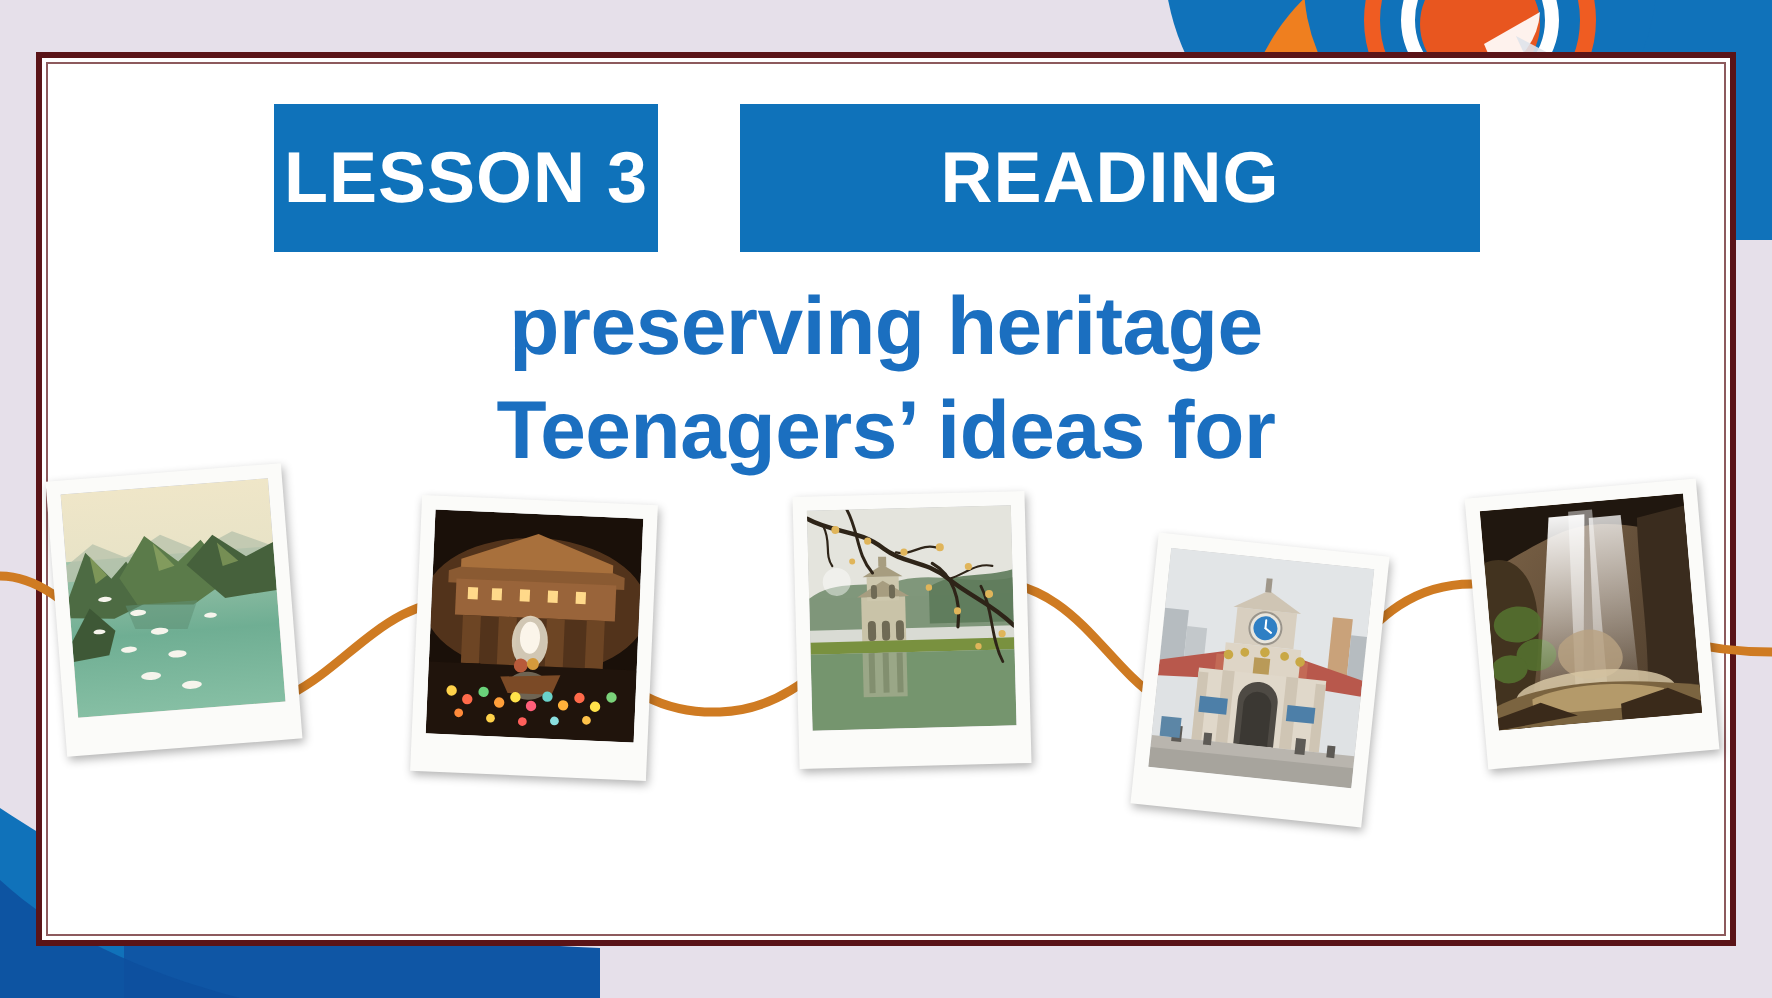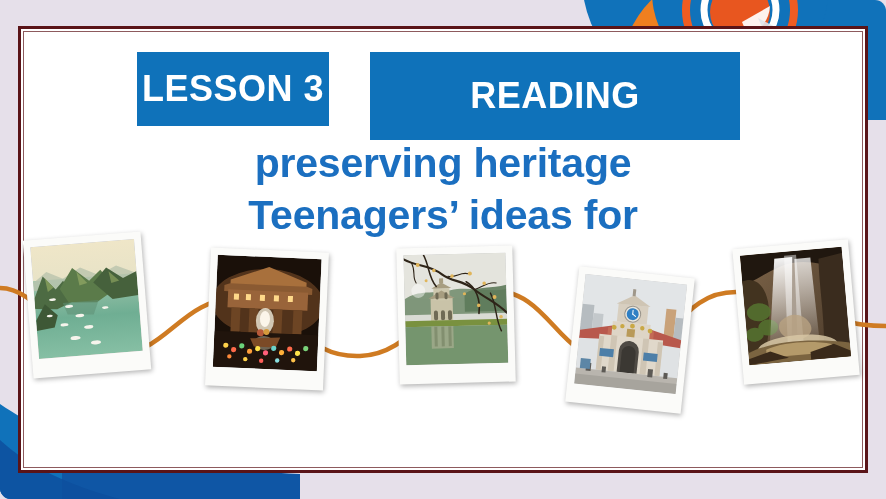--- a/index.html
+++ b/index.html
@@ -8,21 +8,20 @@
     width: 886px; height: 499px;
     overflow: hidden;
     font-family: "Liberation Sans", sans-serif;
     background: #e6e0ea;
   }
   #slide {
     position: relative;
     width: 886px; height: 499px;
     background: #e6e0ea;
     overflow: hidden;
-    border-radius: 11px;
   }
   
   .deco-layer { position: absolute; inset: 0; overflow: hidden; pointer-events: none; }
   .deco-svg { position: absolute; inset: 0; width: 886px; height: 499px; display: block; }
 
   
   #card {
     position: absolute;
     left: 18px; top: 26px;
     width: 850px; height: 447px;
@@ -49,21 +48,21 @@
     z-index: 20;
   }
   .pill span {
     color: #ffffff;
     font-weight: 700;
     letter-spacing: 0.5px;
     line-height: 1;
   }
   #pill-lesson { left: 137px; top: 52px; width: 192px; height: 74px; }
   #pill-lesson span { font-size: 36px; }
-  #pill-reading { left: 370px; top: 52px; width: 370px; height: 88px; }
+  #pill-reading { left: 370px; top: 52px; width: 370px; height: 74px; }
   #pill-reading span { font-size: 36px; }
 
   
   #title {
     position: absolute;
     left: 120px; top: 138px;
     width: 646px;
     text-align: center;
     color: #1b6fc0;
     font-size: 41px;

